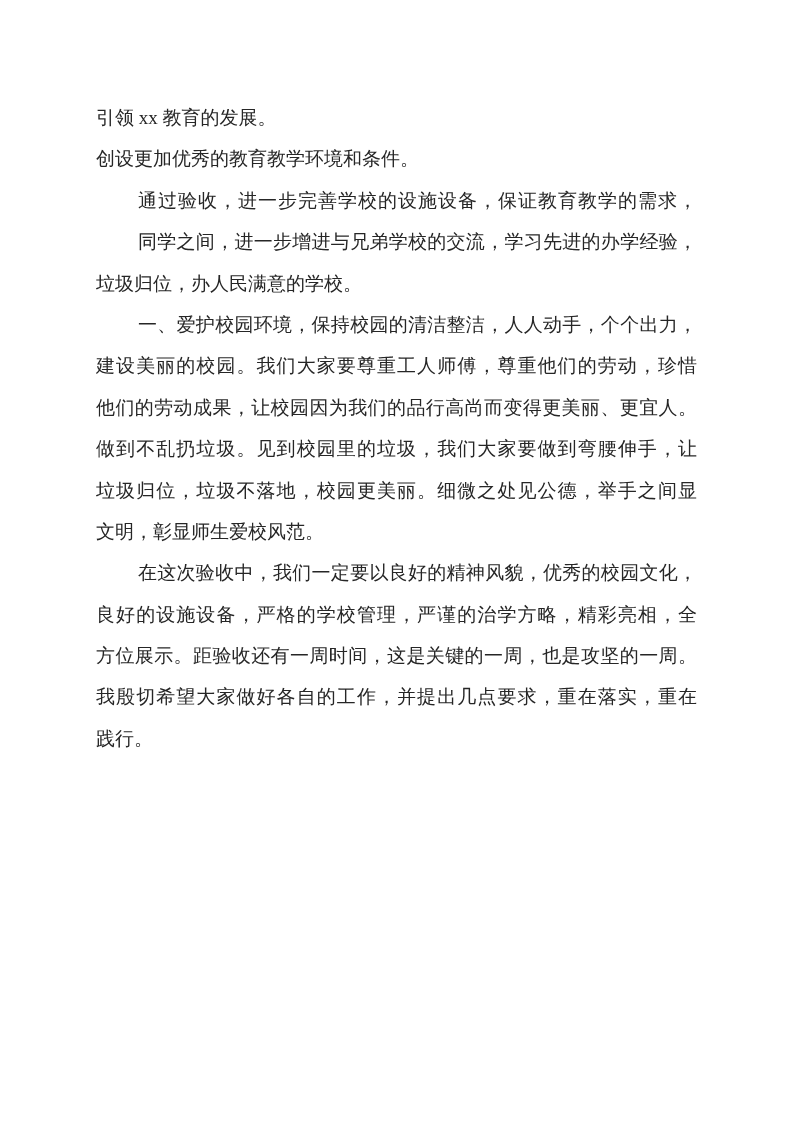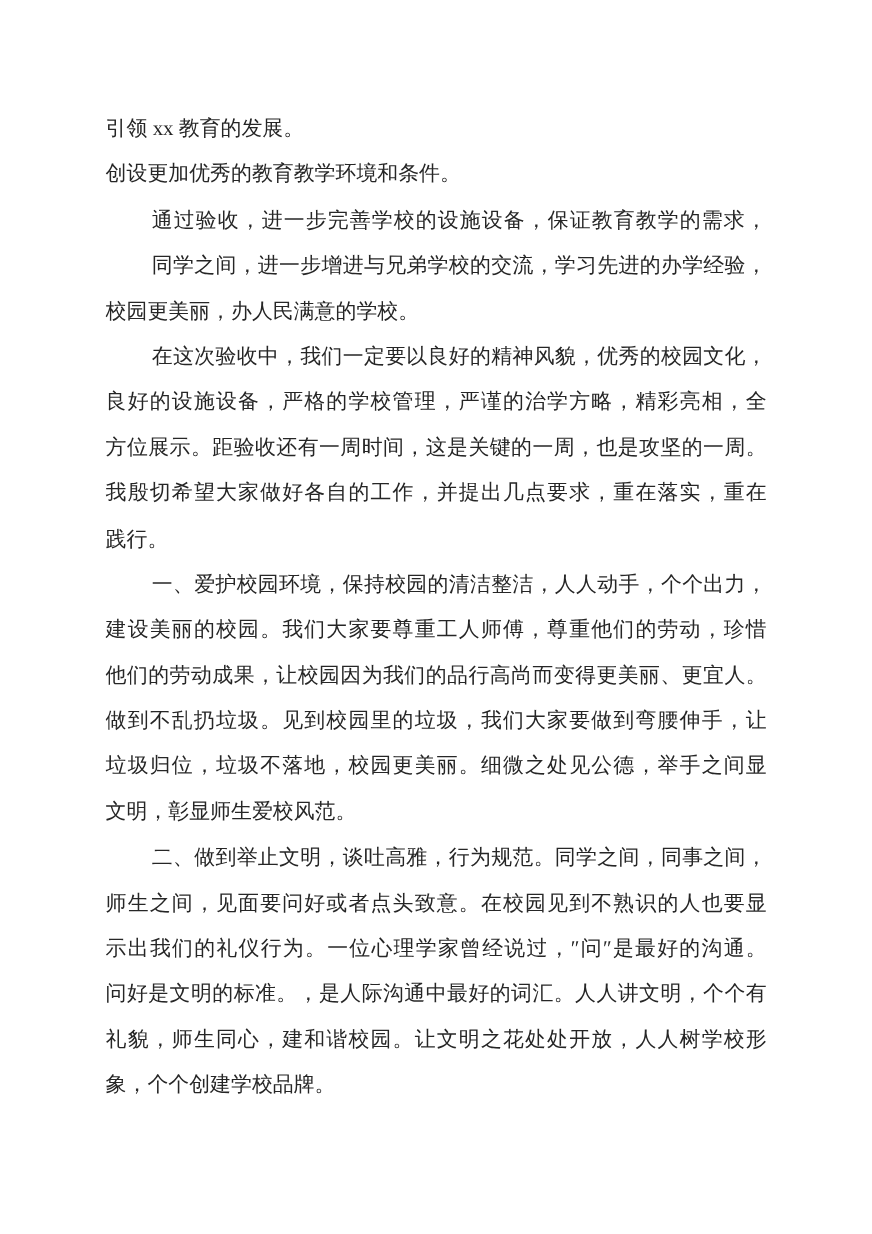--- a/index.html
+++ b/index.html
@@ -47,39 +47,31 @@
   <div class="doc-body" id="doc-body">
       <div class="paragraph">
         <div class="line">引领 xx 教育的发展。</div>
       </div>
       <div class="paragraph">
         <div class="line">创设更加优秀的教育教学环境和条件。</div>
         <div class="line ind j">通过验收，进一步完善学校的设施设备，保证教育教学的需求，</div>
       </div>
       <div class="paragraph">
         <div class="line ind j">同学之间，进一步增进与兄弟学校的交流，学习先进的办学经验，</div>
-        <div class="line">校园更美丽，办人民满意的学校。</div>
-      </div>
-      <div class="paragraph">
-        <div class="line ind j">在这次验收中，我们一定要以良好的精神风貌，优秀的校园文化，</div>
-        <div class="line j">良好的设施设备，严格的学校管理，严谨的治学方略，精彩亮相，全</div>
-        <div class="line j">方位展示。距验收还有一周时间，这是关键的一周，也是攻坚的一周。</div>
-        <div class="line j">我殷切希望大家做好各自的工作，并提出几点要求，重在落实，重在</div>
-        <div class="line">践行。</div>
+        <div class="line">垃圾归位，办人民满意的学校。</div>
       </div>
       <div class="paragraph">
         <div class="line ind j">一、爱护校园环境，保持校园的清洁整洁，人人动手，个个出力，</div>
         <div class="line j">建设美丽的校园。我们大家要尊重工人师傅，尊重他们的劳动，珍惜</div>
         <div class="line j">他们的劳动成果，让校园因为我们的品行高尚而变得更美丽、更宜人。</div>
         <div class="line j">做到不乱扔垃圾。见到校园里的垃圾，我们大家要做到弯腰伸手，让</div>
         <div class="line j">垃圾归位，垃圾不落地，校园更美丽。细微之处见公德，举手之间显</div>
         <div class="line">文明，彰显师生爱校风范。</div>
       </div>
       <div class="paragraph">
-        <div class="line ind j">二、做到举止文明，谈吐高雅，行为规范。同学之间，同事之间，</div>
-        <div class="line j">师生之间，见面要问好或者点头致意。在校园见到不熟识的人也要显</div>
-        <div class="line j">示出我们的礼仪行为。一位心理学家曾经说过，″问″是最好的沟通。</div>
-        <div class="line j">问好是文明的标准。，是人际沟通中最好的词汇。人人讲文明，个个有</div>
-        <div class="line j">礼貌，师生同心，建和谐校园。让文明之花处处开放，人人树学校形</div>
-        <div class="line">象，个个创建学校品牌。</div>
+        <div class="line ind j">在这次验收中，我们一定要以良好的精神风貌，优秀的校园文化，</div>
+        <div class="line j">良好的设施设备，严格的学校管理，严谨的治学方略，精彩亮相，全</div>
+        <div class="line j">方位展示。距验收还有一周时间，这是关键的一周，也是攻坚的一周。</div>
+        <div class="line j">我殷切希望大家做好各自的工作，并提出几点要求，重在落实，重在</div>
+        <div class="line">践行。</div>
       </div>
     </div>
 </div>
 
 </body></html>

